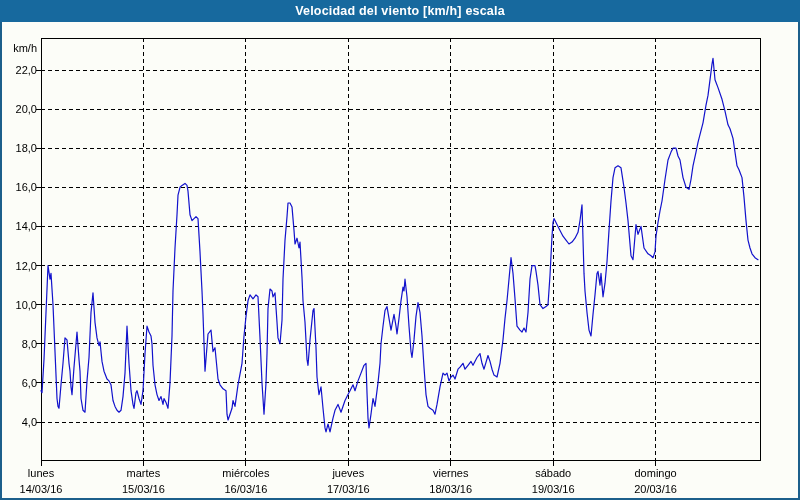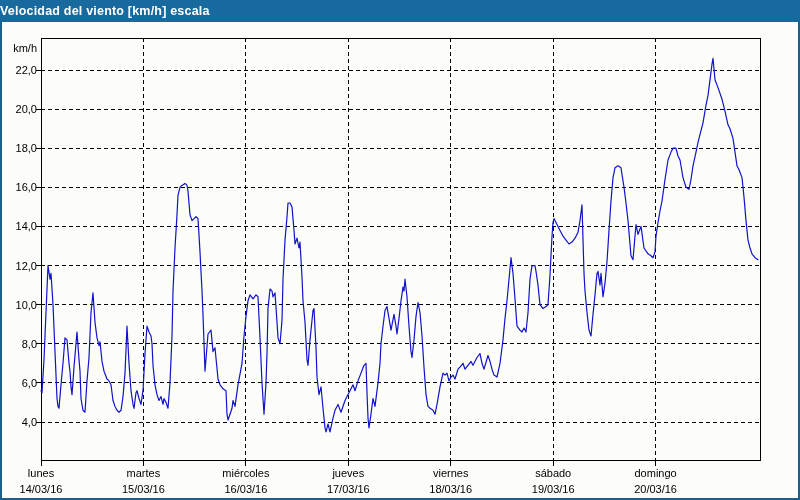--- a/index.html
+++ b/index.html
@@ -6,21 +6,21 @@
   .app-window{
     position:relative;
     width:800px;height:500px;
     background:#FCFDF8;
     font-family:"Liberation Sans",sans-serif;
     overflow:hidden;
   }
   .title-bar{
     position:absolute;top:0;left:0;width:800px;height:22px;
     background:#17699E;
-    display:flex;align-items:center;justify-content:flex-start;
+    display:flex;align-items:center;justify-content:center;
   }
   .title-bar span{
     color:#ffffff;font-size:12.5px;font-weight:bold;letter-spacing:0.2px;
   }
   #chart-svg{position:absolute;top:0;left:0;}
   #chart-svg .grid{stroke:#000;stroke-width:1;stroke-dasharray:4 3;shape-rendering:crispEdges;}
   #chart-svg .tick{stroke:#000;stroke-width:1;shape-rendering:crispEdges;}
   #chart-svg .lbl{font-family:"Liberation Sans",sans-serif;font-size:11px;fill:#000;}
 </style>
 </head>

